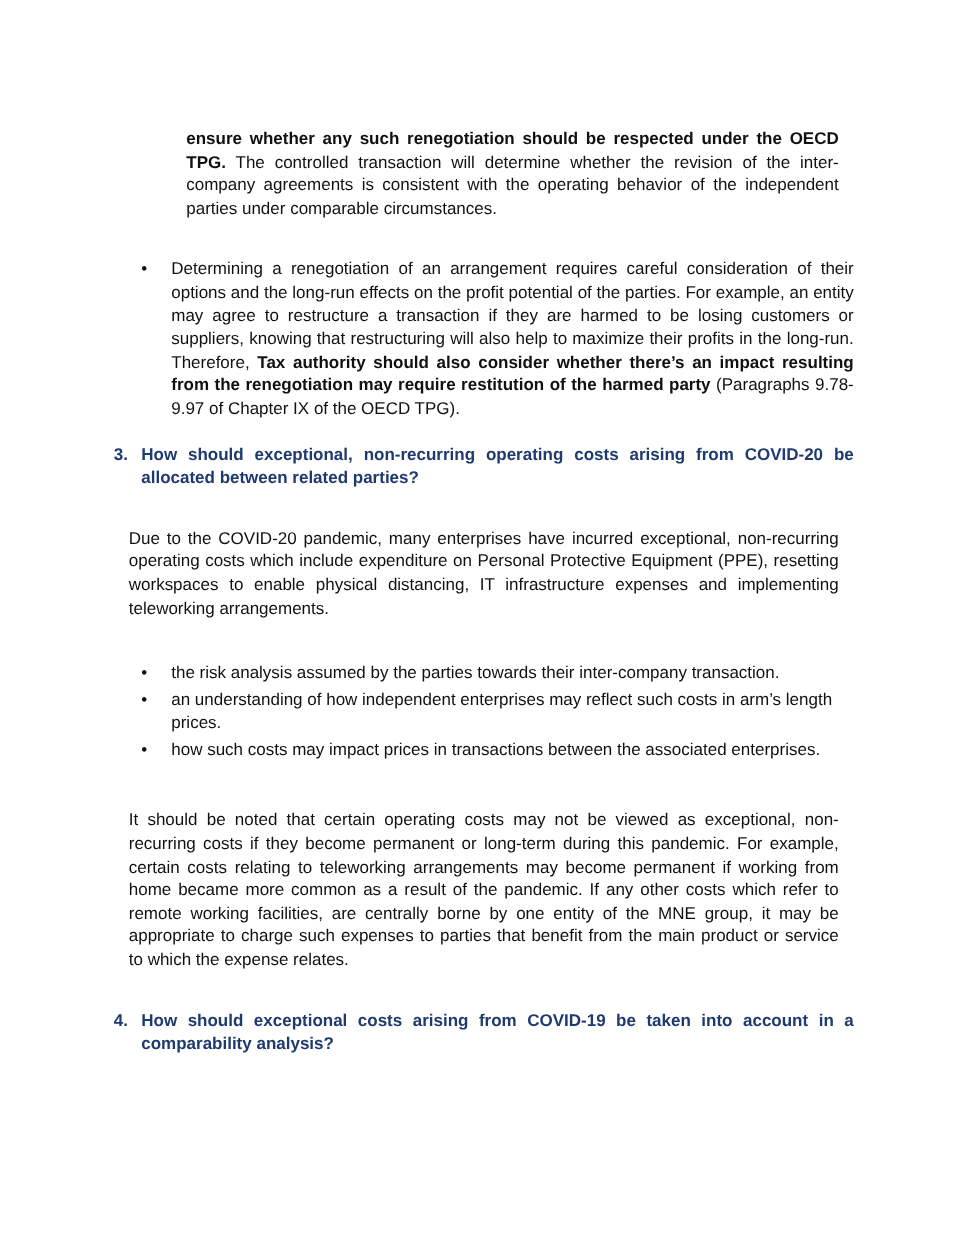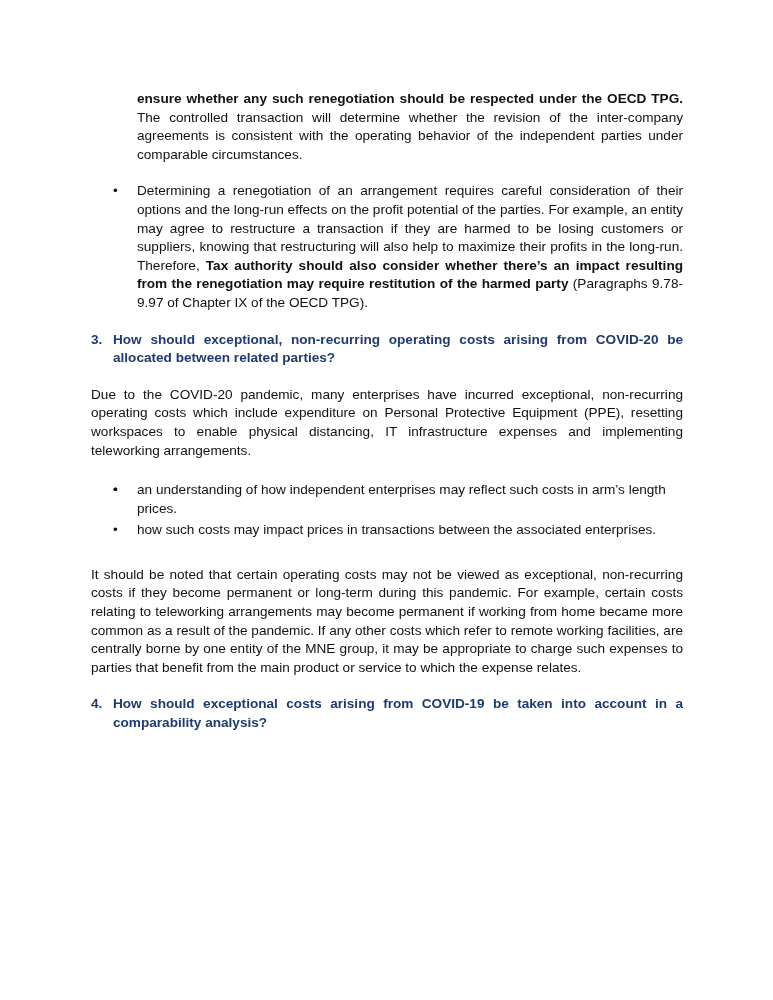--- a/index.html
+++ b/index.html
@@ -1,19 +1,19 @@
 <!DOCTYPE html>
 <html><head>
 <meta charset="utf-8">
 <style>
   html, body { margin: 0; padding: 0; background: #ffffff; }
   body { width: 773px; height: 1000px; position: relative; overflow: hidden;
          font-family: "Liberation Sans", sans-serif; color: #111111; font-size: 13.6px; }
   .page { position: absolute; left: 91px; top: 90px; width: 592px; }
-  p { margin: 0; line-height: 18.6px; text-align: justify; }
+  p { margin: 12px; line-height: 18.6px; text-align: justify; }
   .indent { padding-left: 46px; }
   .bullet-item { position: relative; padding-left: 46px; line-height: 18.6px; text-align: justify; }
   .bullet-item .dot { position: absolute; left: 22px; top: 0; }
   .sub-bullet { position: relative; padding-left: 46px; line-height: 18.6px; margin-top: 3px; }
   .sub-bullet .dot { position: absolute; left: 22px; top: 0; }
   .heading { color: #1f3a6e; font-weight: bold; position: relative; padding-left: 22px; line-height: 18.6px; text-align: justify; }
   .heading .num { position: absolute; left: 0; top: 0; }
   b { font-weight: bold; }
   .gap-s { height: 8px; }
   .gap-m { height: 18px; }
@@ -42,20 +42,21 @@
   <div class="gap-m"></div>
 
   <p>Due to the COVID-20 pandemic, many enterprises have incurred exceptional, non-recurring operating costs which include expenditure on Personal Protective Equipment (PPE), resetting workspaces to enable physical distancing, IT infrastructure expenses and implementing teleworking arrangements.</p>
 
   <div class="gap-m"></div>
 
 
   <div>
     <div class="sub-bullet">
       <span class="dot">•</span>
+      <span>the risk analysis assumed by the parties towards their inter-company transaction.</span>
     </div>
     <div class="sub-bullet">
       <span class="dot">•</span>
       <span>an understanding of how independent enterprises may reflect such costs in arm’s length prices.</span>
     </div>
     <div class="sub-bullet">
       <span class="dot">•</span>
       <span>how such costs may impact prices in transactions between the associated enterprises.</span>
     </div>
   </div>

